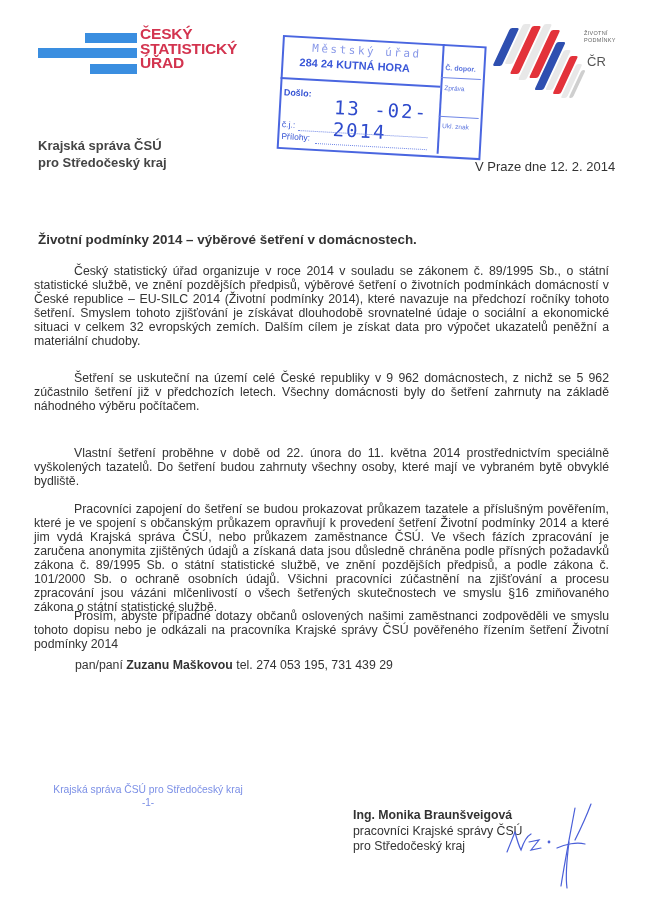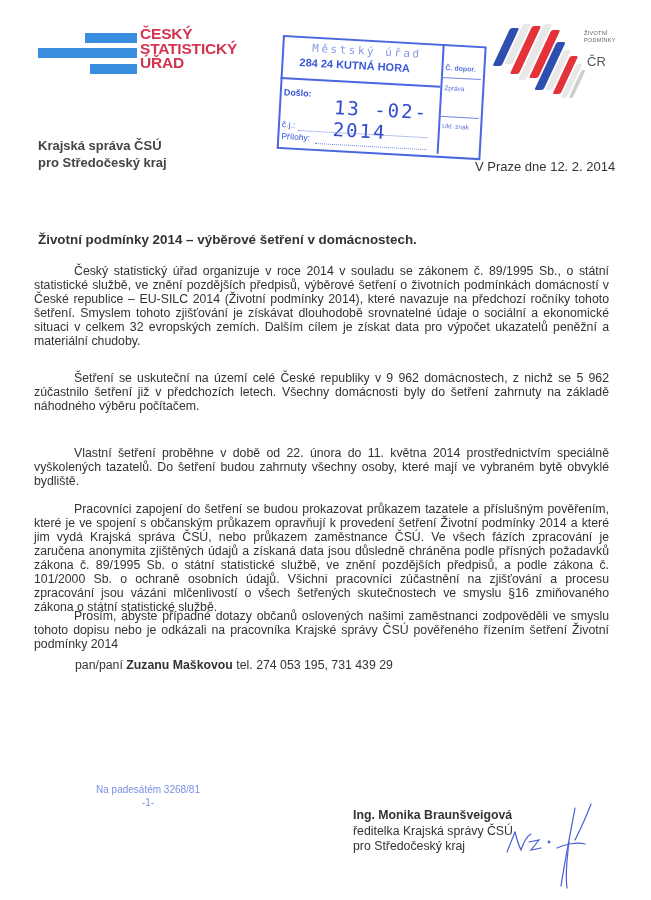--- a/index.html
+++ b/index.html
@@ -138,27 +138,27 @@
 <p class="para" style="top:502px;">Pracovníci zapojení do šetření se budou prokazovat průkazem tazatele a příslušným pověřením, které je ve spojení s občanským průkazem opravňují k provedení šetření Životní podmínky 2014 a které jim vydá Krajská správa ČSÚ, nebo průkazem zaměstnance ČSÚ. Ve všech fázích zpracování je zaručena anonymita zjištěných údajů a získaná data jsou důsledně chráněna podle přísných požadavků zákona č. 89/1995 Sb. o státní statistické službě, ve znění pozdějších předpisů, a podle zákona č. 101/2000 Sb. o ochraně osobních údajů. Všichni pracovníci zúčastnění na zjišťování a procesu zpracování jsou vázáni mlčenlivostí o všech šetřených skutečnostech ve smyslu §16 zmiňovaného zákona o státní statistické službě.</p>
 <p class="para" style="top:609px;">Prosím, abyste případné dotazy občanů oslovených našimi zaměstnanci zodpověděli ve smyslu tohoto dopisu nebo je odkázali na pracovníka Krajské správy ČSÚ pověřeného řízením šetření Životní podmínky 2014</p>
 
 <div class="contact">
   <span>pan/paní</span>
   <b>Zuzanu Maškovou</b>
   <span>tel. 274 053 195, 731 439 29</span>
 </div>
 
 <div class="footer-stamp">
-  <div>Na padesátém 3268/81</div>
+  <div class="l1">Krajská správa ČSÚ pro Středočeský kraj</div>
   <div>-1-</div>
 </div>
 
 <div class="signature">
   <div class="name">Ing. Monika Braunšveigová</div>
-  <div>ředitelka Krajská správy ČSÚ</div>
+  <div>pracovníci Krajské správy ČSÚ</div>
   <div>pro Středočeský kraj</div>
 </div>
 
 <svg class="sig-scribble" viewBox="0 0 120 100">
   <g fill="none" stroke="#4a5fd8" stroke-width="1.2" stroke-linecap="round">
     <path d="M2 62 L10 42"></path>
     <path d="M10 42 C12 50 14 56 16 60 C18 54 22 46 26 44"></path>
     <path d="M24 52 L34 50 L26 60 L36 58"></path>
     <circle cx="44" cy="52" r="0.8" fill="#4a5fd8"></circle>
     <path d="M70 18 C66 40 60 70 56 96"></path>

